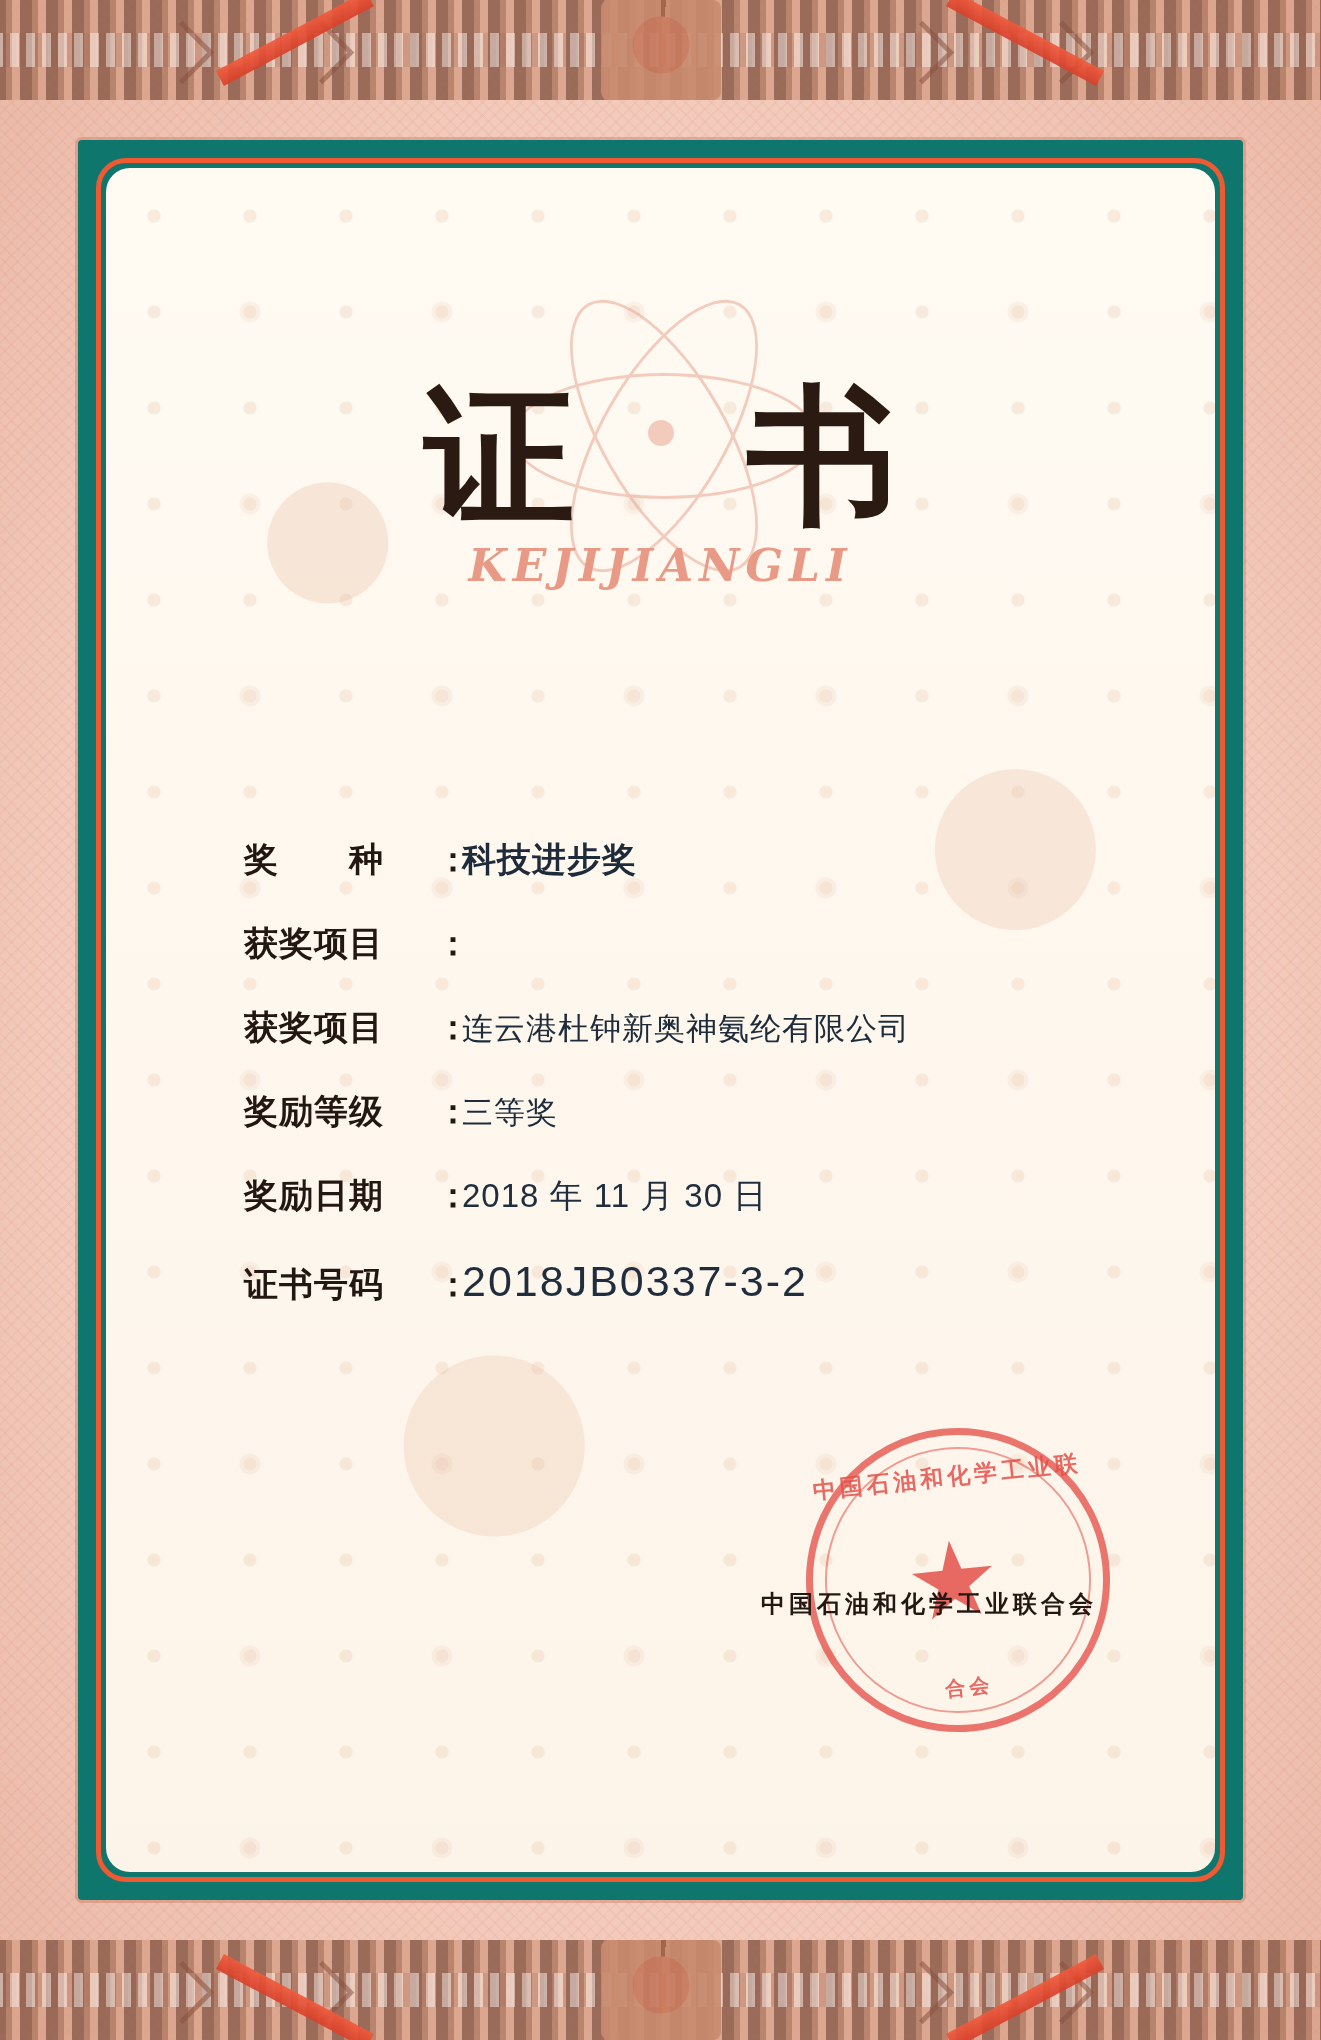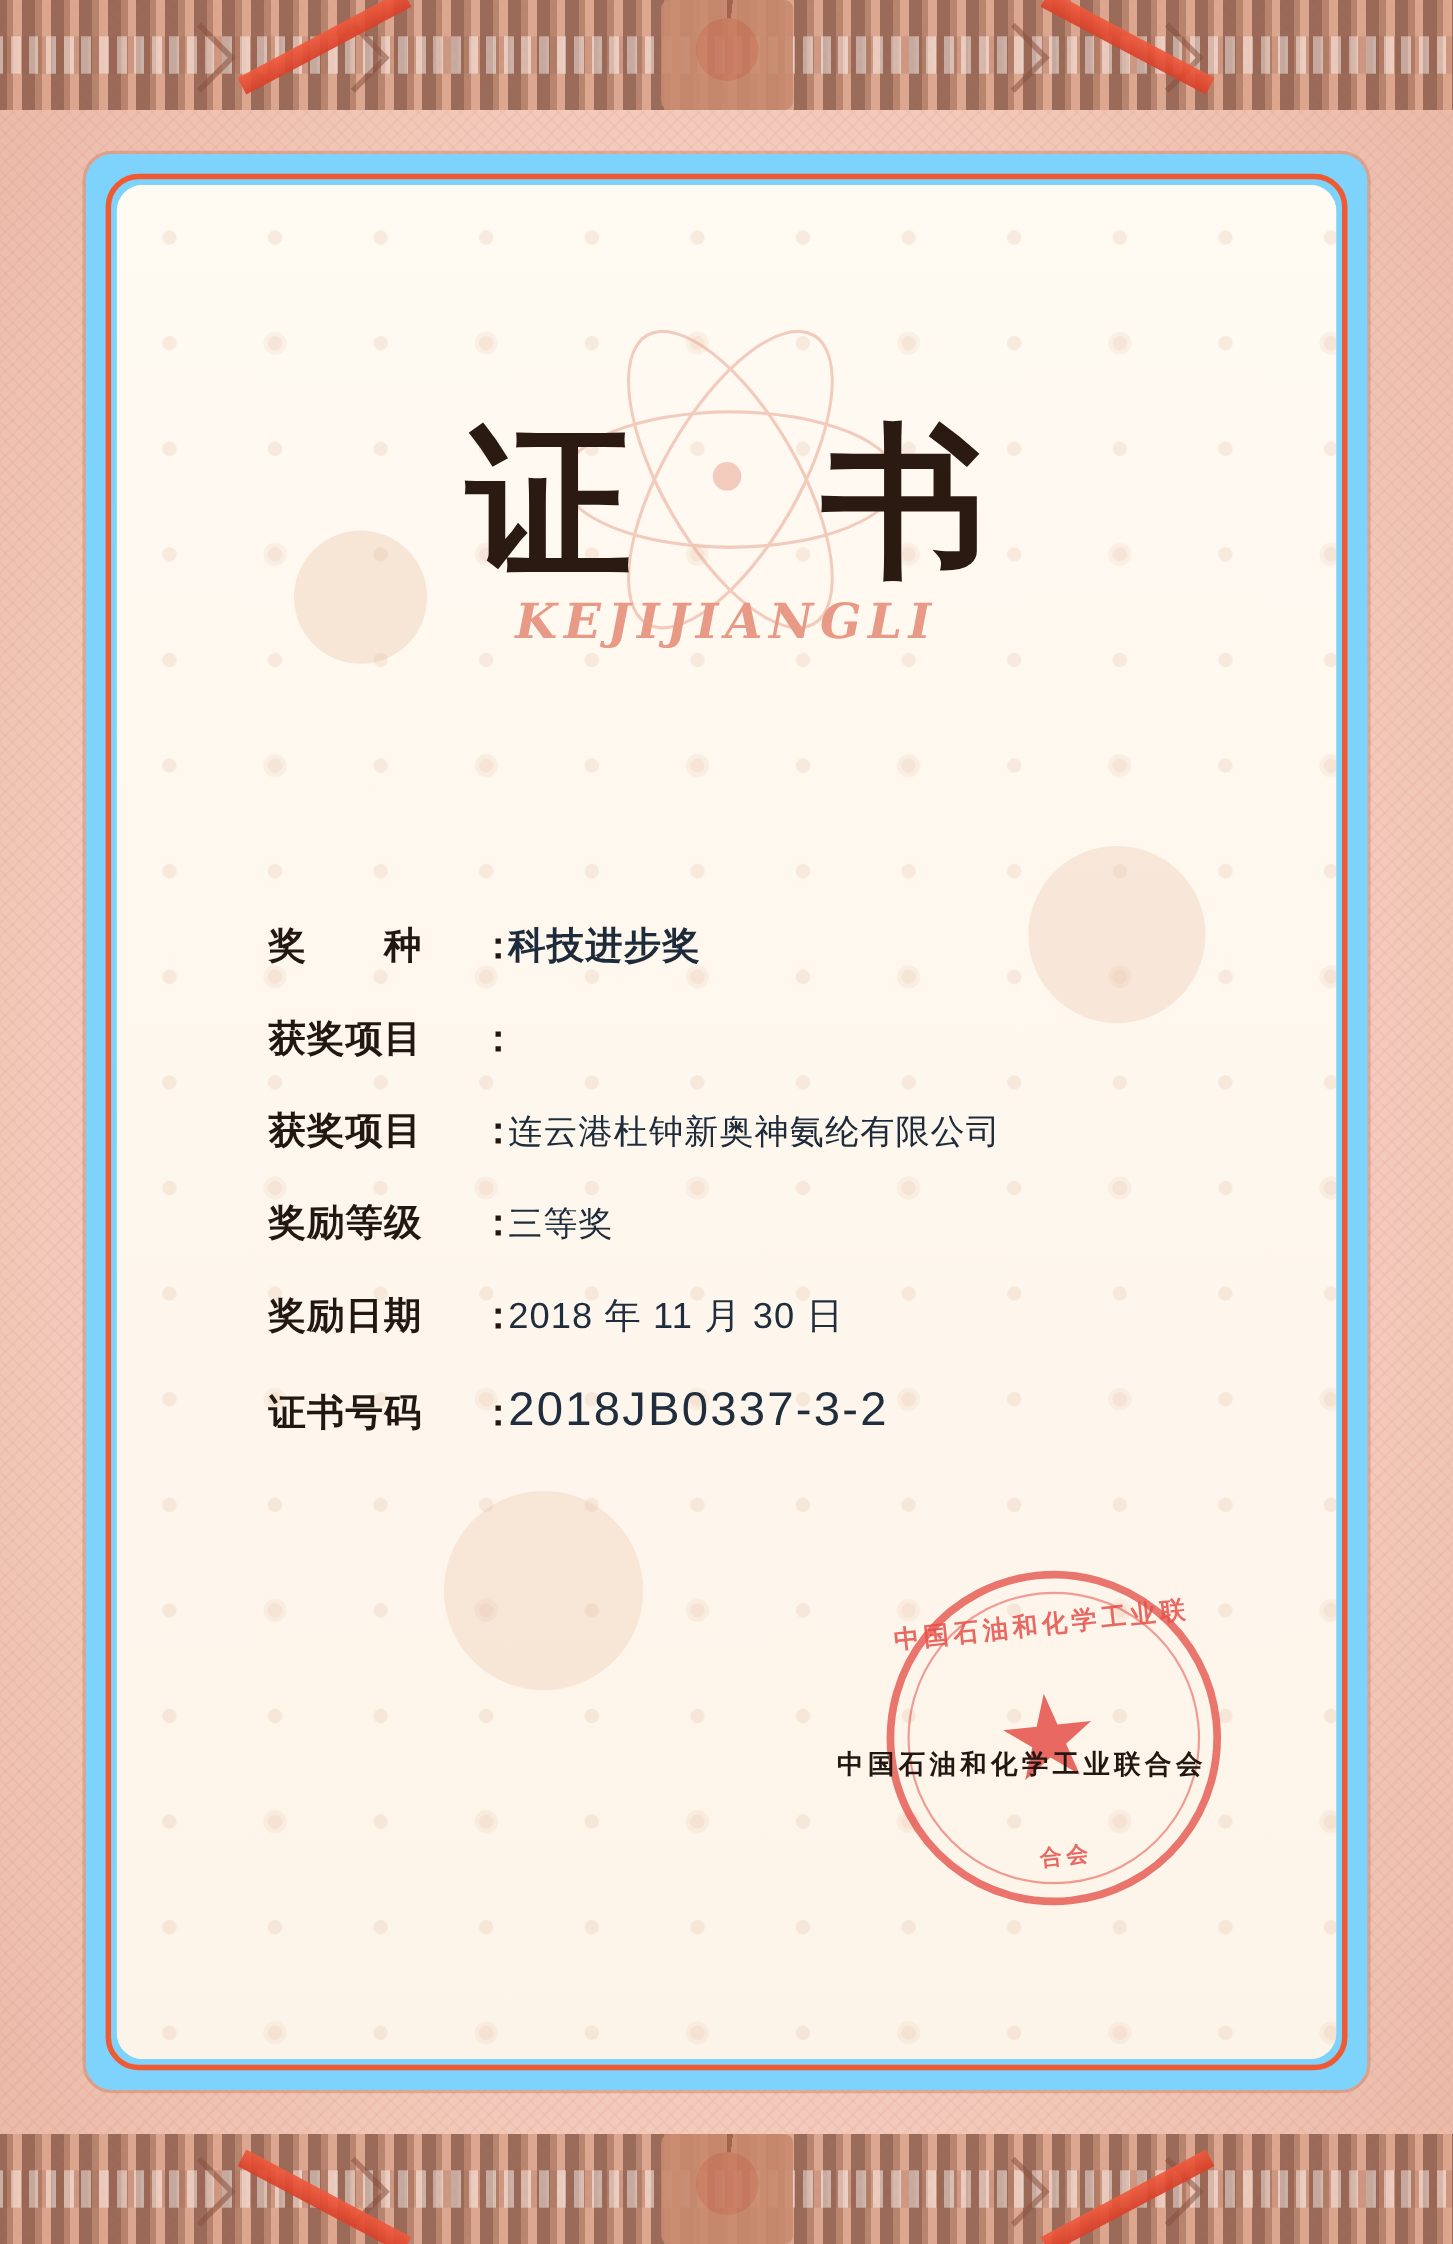--- a/index.html
+++ b/index.html
@@ -94,22 +94,22 @@
   .medal.top { top: 0; }
   .medal.bottom { bottom: 0; }
 
   
   .panel-outer {
     position: absolute;
     left: 78px;
     top: 140px;
     right: 78px;
     bottom: 140px;
-    border-radius: 24px;
-    background: #7dd3fc;
+    border-radius: 4px;
+    background: #0f766e;
     box-shadow: 0 0 0 3px rgba(190,110,80,.35);
   }
   .panel-rule {
     position: absolute;
     left: 18px;
     top: 18px;
     right: 18px;
     bottom: 18px;
     border: 5px solid #ef5a33;
     border-radius: 30px;

